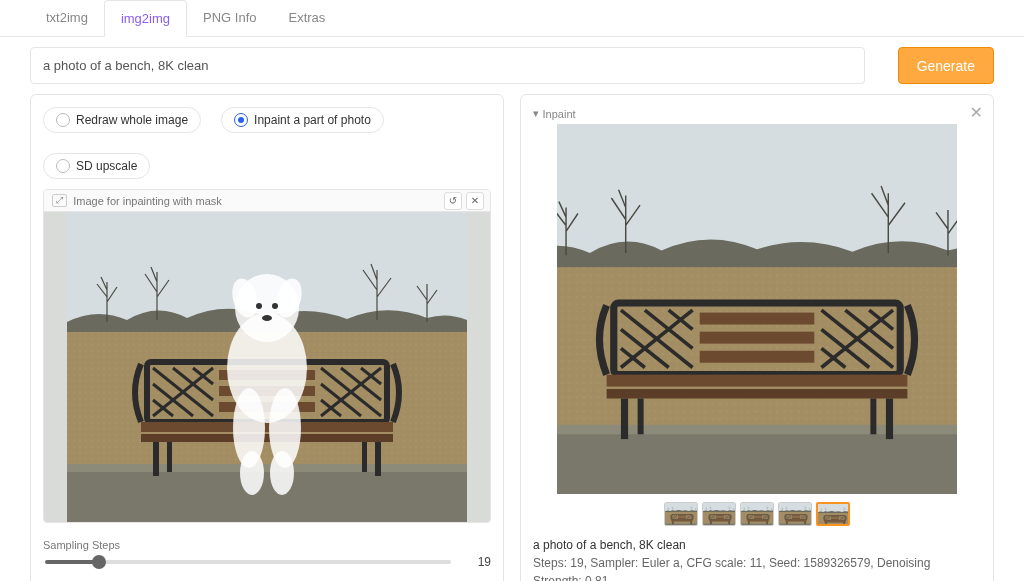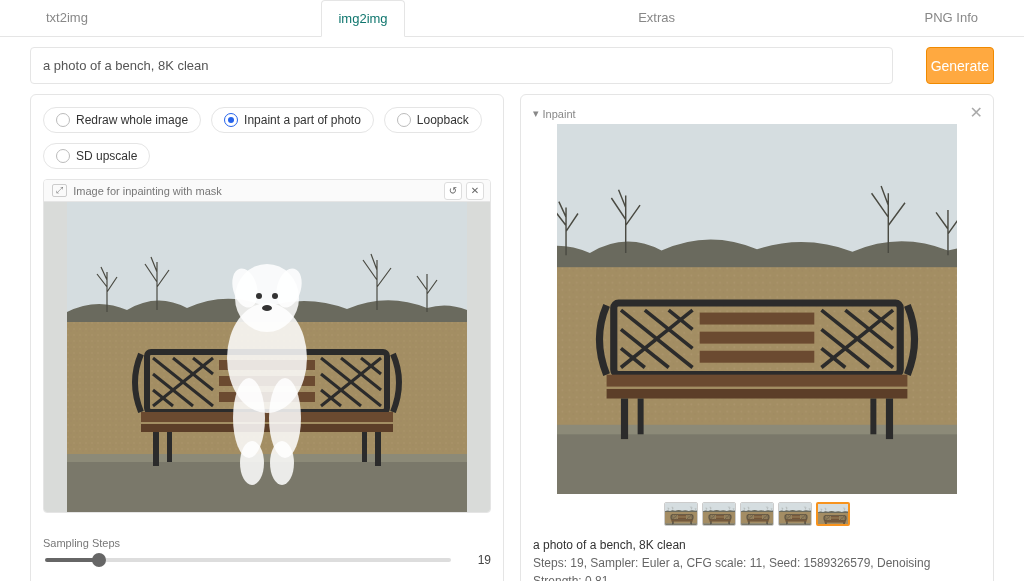--- a/index.html
+++ b/index.html
@@ -17,30 +17,29 @@
     font-size: 13px;
     color: #333;
     background: #fff;
     width: 1024px;
   }
   .tabs {
     display: flex;
     gap: 0;
     padding: 0 30px;
     border-bottom: 1px solid var(--border);
-    justify-content: space-between;
   }
   .tab {
     padding: 10px 16px;
     color: var(--text-muted);
     cursor: pointer;
     font-size: 13px;
   }
   .tab.active {
-    color: #0f766e;
+    color: #8b5cf6;
     border: 1px solid var(--border);
     border-bottom: 1px solid #fff;
     border-radius: 4px 4px 0 0;
     margin-bottom: -1px;
     background: #fff;
   }
   .topbar {
     display: flex;
     gap: 8px;
     padding: 10px 30px;
@@ -52,21 +51,21 @@
     border-radius: 4px;
     padding: 10px 12px;
     font-size: 13px;
     color: #555;
   }
   .generate {
     background: var(--orange-light);
     border: 1px solid #f08a00;
     color: #fff;
     font-weight: 500;
-    padding: 0 4px;
+    padding: 0 18px;
     border-radius: 4px;
     font-size: 14px;
     cursor: pointer;
     margin-left: 25px;
   }
   .columns {
     display: flex;
     gap: 16px;
     padding: 0 30px 20px 30px;
   }
@@ -76,21 +75,21 @@
     border-radius: 6px;
     padding: 12px;
     min-width: 0;
   }
   .col.right {
     position: relative;
   }
   
   .radio-row {
     display: flex;
-    gap: 10px;
+    gap: 20px;
     flex-wrap: wrap;
     margin-bottom: 10px;
   }
   .radio {
     display: inline-flex;
     align-items: center;
     gap: 6px;
     border: 1px solid var(--border);
     border-radius: 16px;
     padding: 5px 12px;
@@ -169,21 +168,21 @@
     left: 50%;
     top: 18%;
     transform: translateX(-50%);
     width: 120px;
     height: 240px;
     pointer-events: none;
   }
   .label-sm {
     font-size: 11px;
     color: #777;
-    margin: 24px 0 4px 0;
+    margin: 16px 0 4px 0;
   }
   .slider-row {
     display: flex;
     align-items: center;
     gap: 10px;
   }
   .slider-row input[type=range] {
     flex: 1;
     -webkit-appearance: none;
     height: 4px;
@@ -314,45 +313,41 @@
       <rect width="6" height="6" fill="#95804f"></rect>
       <circle cx="1" cy="1" r="0.8" fill="#b39d72"></circle>
       <circle cx="4" cy="3" r="0.8" fill="#8a7548"></circle>
     </pattern>
   </defs>
 </svg>
 
 <div class="tabs" id="tabs-row">
     <div class="tab">txt2img</div>
     <div class="tab active">img2img</div>
+    <div class="tab">PNG Info</div>
     <div class="tab">Extras</div>
-    <div class="tab">PNG Info</div>
   </div>
 
 <div class="topbar">
   <div class="prompt">a photo of a bench, 8K clean</div>
   <button class="generate">Generate</button>
 </div>
 
 <div class="columns">
 
   <div class="col">
 
     <div class="radio-row" id="mode-radios">
         <div class="radio">
           <span class="dot"></span>
           <span>Redraw whole image</span>
         </div>
         <div class="radio selected">
           <span class="dot"></span>
           <span>Inpaint a part of photo</span>
-        </div>
-        <div class="radio">
-          <span class="dot"></span>
-          <span>Loopback</span>
         </div>
         <div class="radio">
           <span class="dot"></span>
           <span>SD upscale</span>
         </div>
       </div>
 
     <div class="img-panel">
       <div class="img-panel-header">
         <span style="border:1px solid #ccc;border-radius:2px;padding:0 3px;font-size:9px;">⤢</span>

